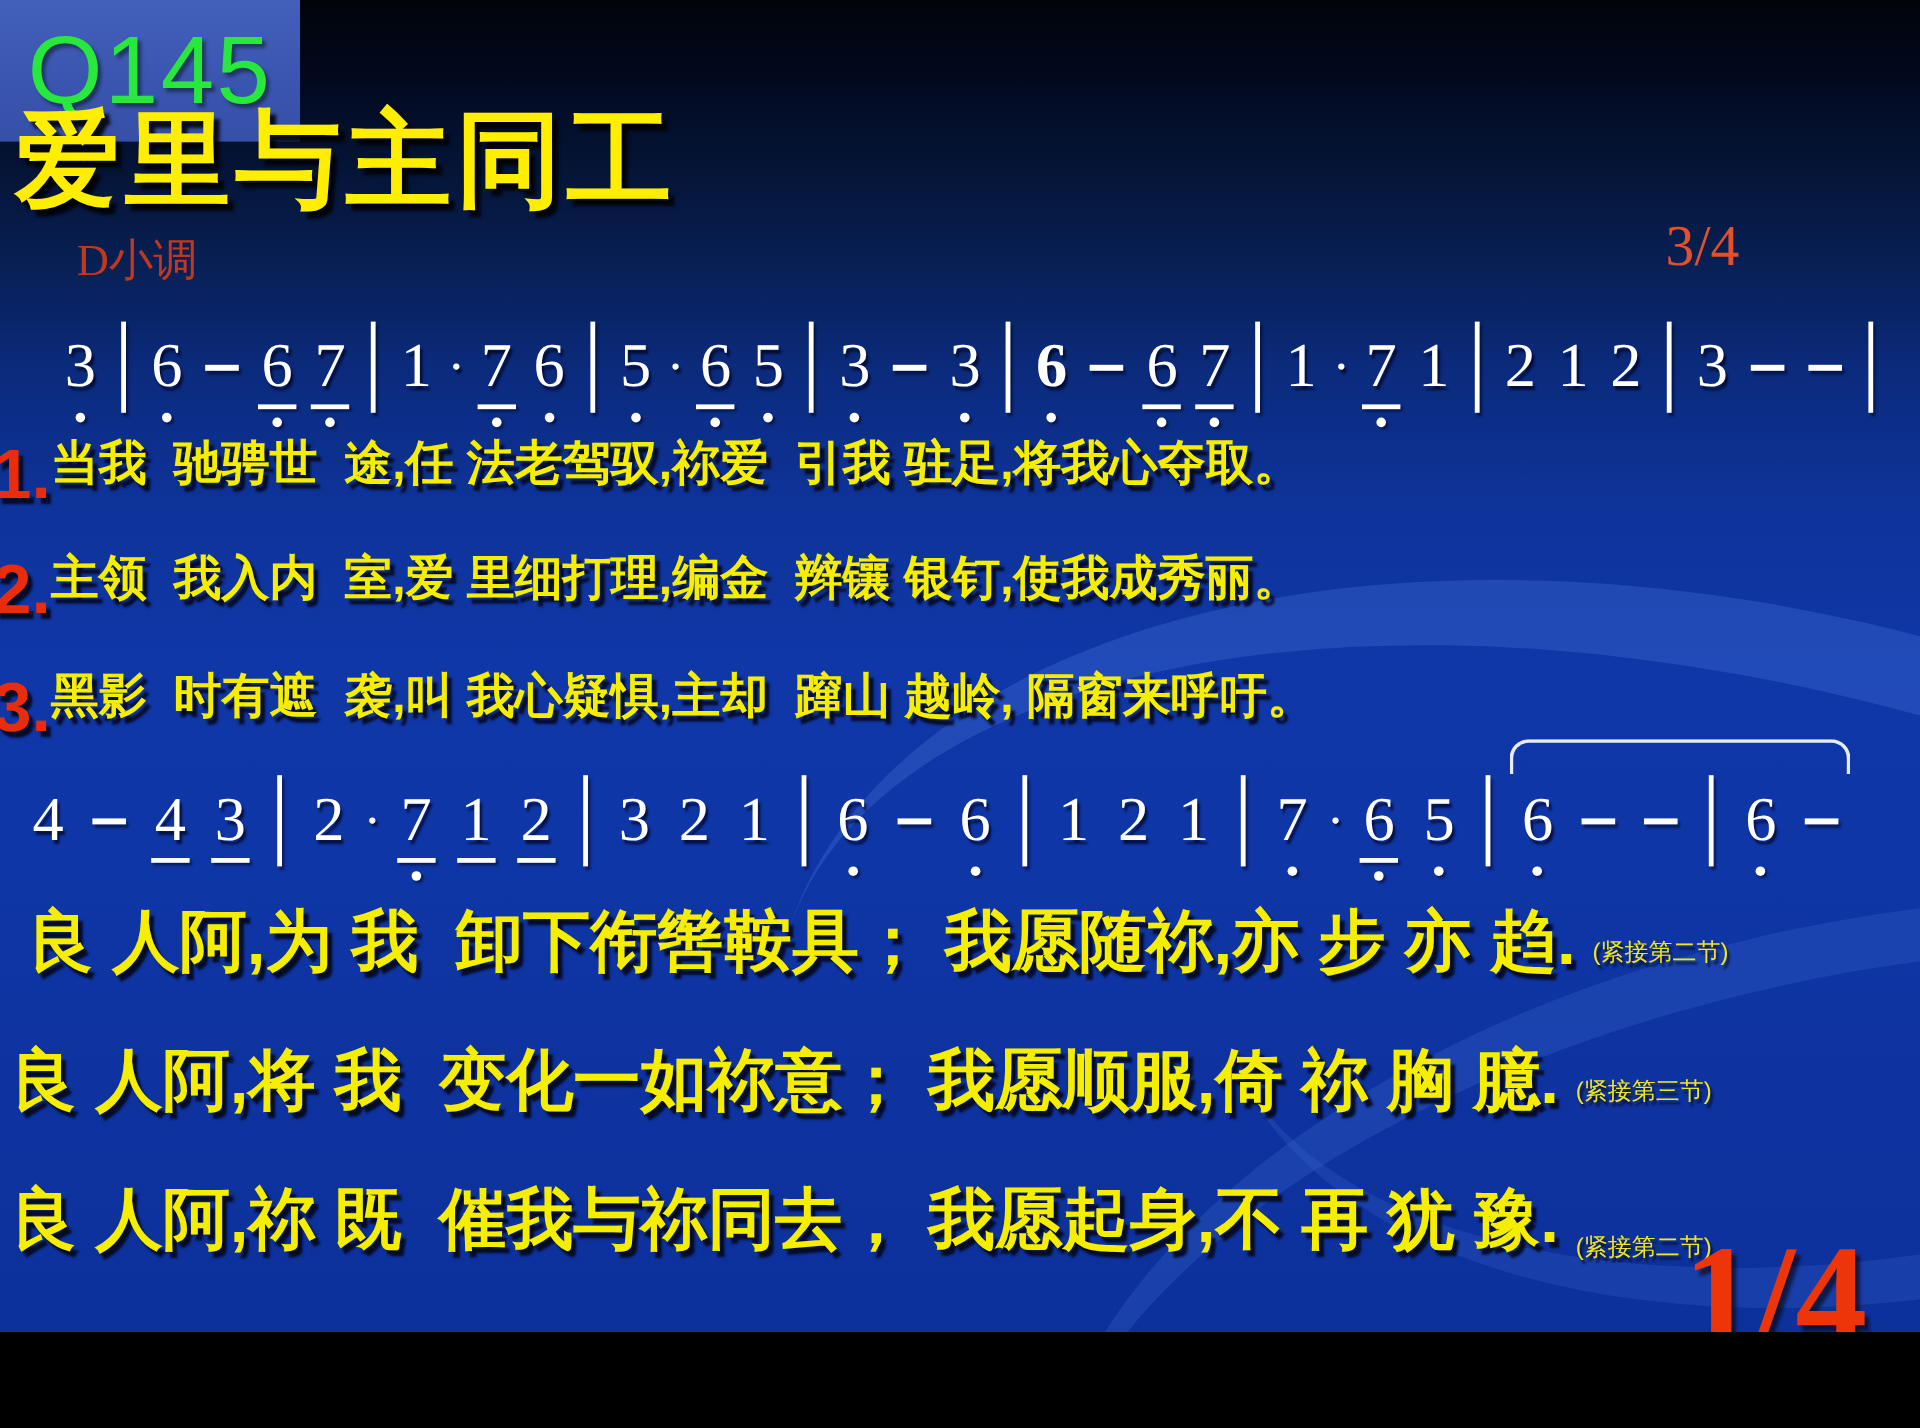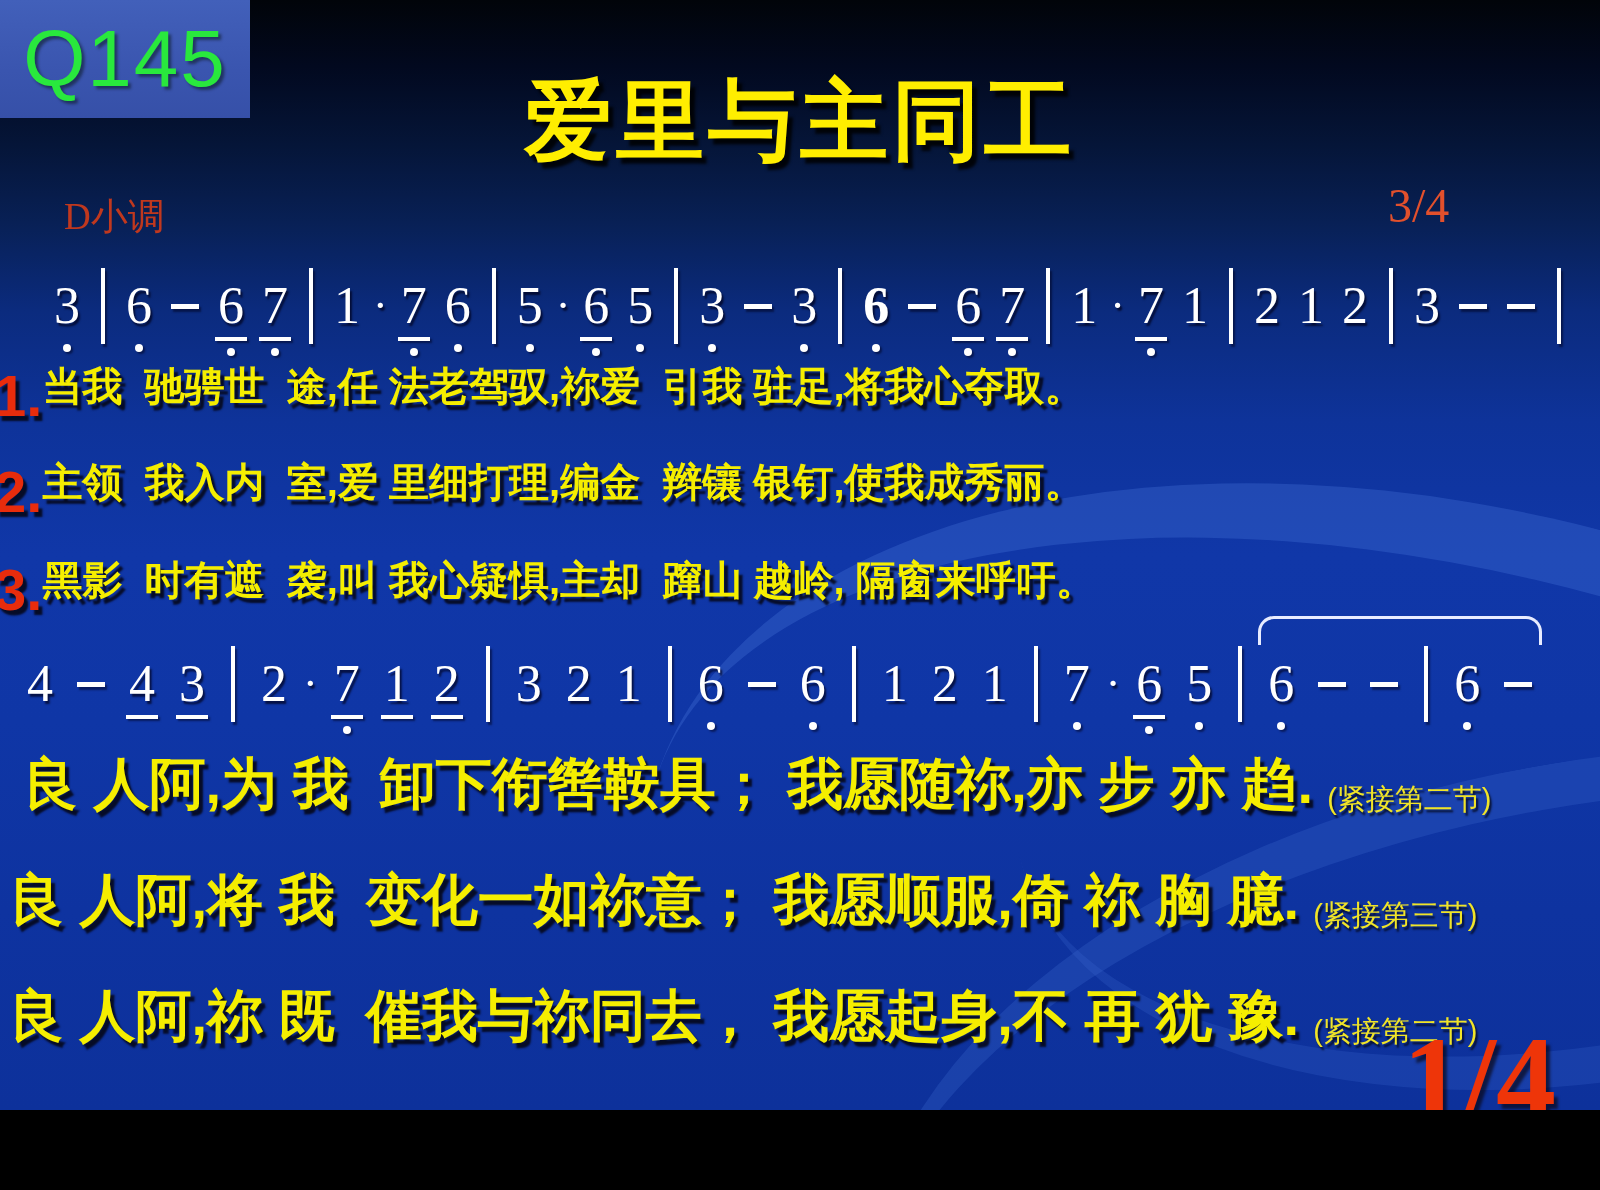--- a/index.html
+++ b/index.html
@@ -25,22 +25,22 @@
   .badge{
     position:absolute;left:0;top:0;width:250px;height:118px;
     background:linear-gradient(180deg,#4260ba 0%,#3a55af 60%,#3650a8 100%);
     display:flex;align-items:center;justify-content:center;
   }
   .badge span{
     color:#29e83d;font-size:80px;line-height:1;letter-spacing:2px;
     text-shadow:3px 3px 3px rgba(0,10,0,0.45);
   }
   .title{
-    position:absolute;left:0;right:0;top:62px;margin:0;
-    text-align:center;color:#ffee00;font-size:88px;font-weight:bold;
+    position:absolute;left:0;right:0;top:62px;margin:12px;
+    text-align:left;color:#ffee00;font-size:88px;font-weight:bold;
     letter-spacing:4px;
     text-shadow:5px 6px 3px rgba(0,0,0,0.85);
   }
   .keysig{
     position:absolute;left:20px;top:192px;
     font-family:"Liberation Serif",serif;
     color:#c0381e;font-size:37px;margin-left:44px;
   }
   .timesig{
     position:absolute;left:1388px;top:178px;
@@ -79,24 +79,24 @@
 
   
   .verse{position:absolute;left:0;display:flex;align-items:flex-start;white-space:pre;}
   .v1{top:360px;} .v2{top:456px;} .v3{top:554px;}
   .vnum{color:#e82c0c;font-size:58px;font-weight:bold;line-height:1.25;margin-left:-6px;
         text-shadow:4px 5px 2px rgba(5,8,25,0.9);}
   .vtext{color:#f5ee00;font-size:40px;font-weight:bold;line-height:1.3;
         text-shadow:4px 5px 2px rgba(5,8,25,0.9);}
 
   .refrain{position:absolute;left:8px;display:flex;align-items:flex-start;white-space:pre;}
-  .r1{top:748px;margin-left:14px;} .r2{top:864px;} .r3{top:980px;}
+  .r1{top:748px;margin-left:14px;} .r2{top:864px;} .r3{top:980px;align-items:flex-end;}
   .rtext{color:#f5ee00;font-size:56px;font-weight:bold;line-height:1.3;
         text-shadow:4px 5px 2px rgba(5,8,25,0.9);}
-  .rnote{color:#f0e428;font-size:29px;font-weight:normal;margin-left:14px;margin-top:32px;
+  .rnote{color:#f0e428;font-size:20px;font-weight:normal;margin-left:14px;margin-top:32px;
         text-shadow:2px 3px 2px rgba(5,8,25,0.85);}
 
   .page-indicator{
     position:absolute;right:44px;top:1020px;
     font-family:"Liberation Serif",serif;font-weight:bold;
     color:#ee3509;font-size:120px;line-height:1;
     text-shadow:4px 5px 3px rgba(10,0,0,0.6);
   }
 </style>
 </head>

